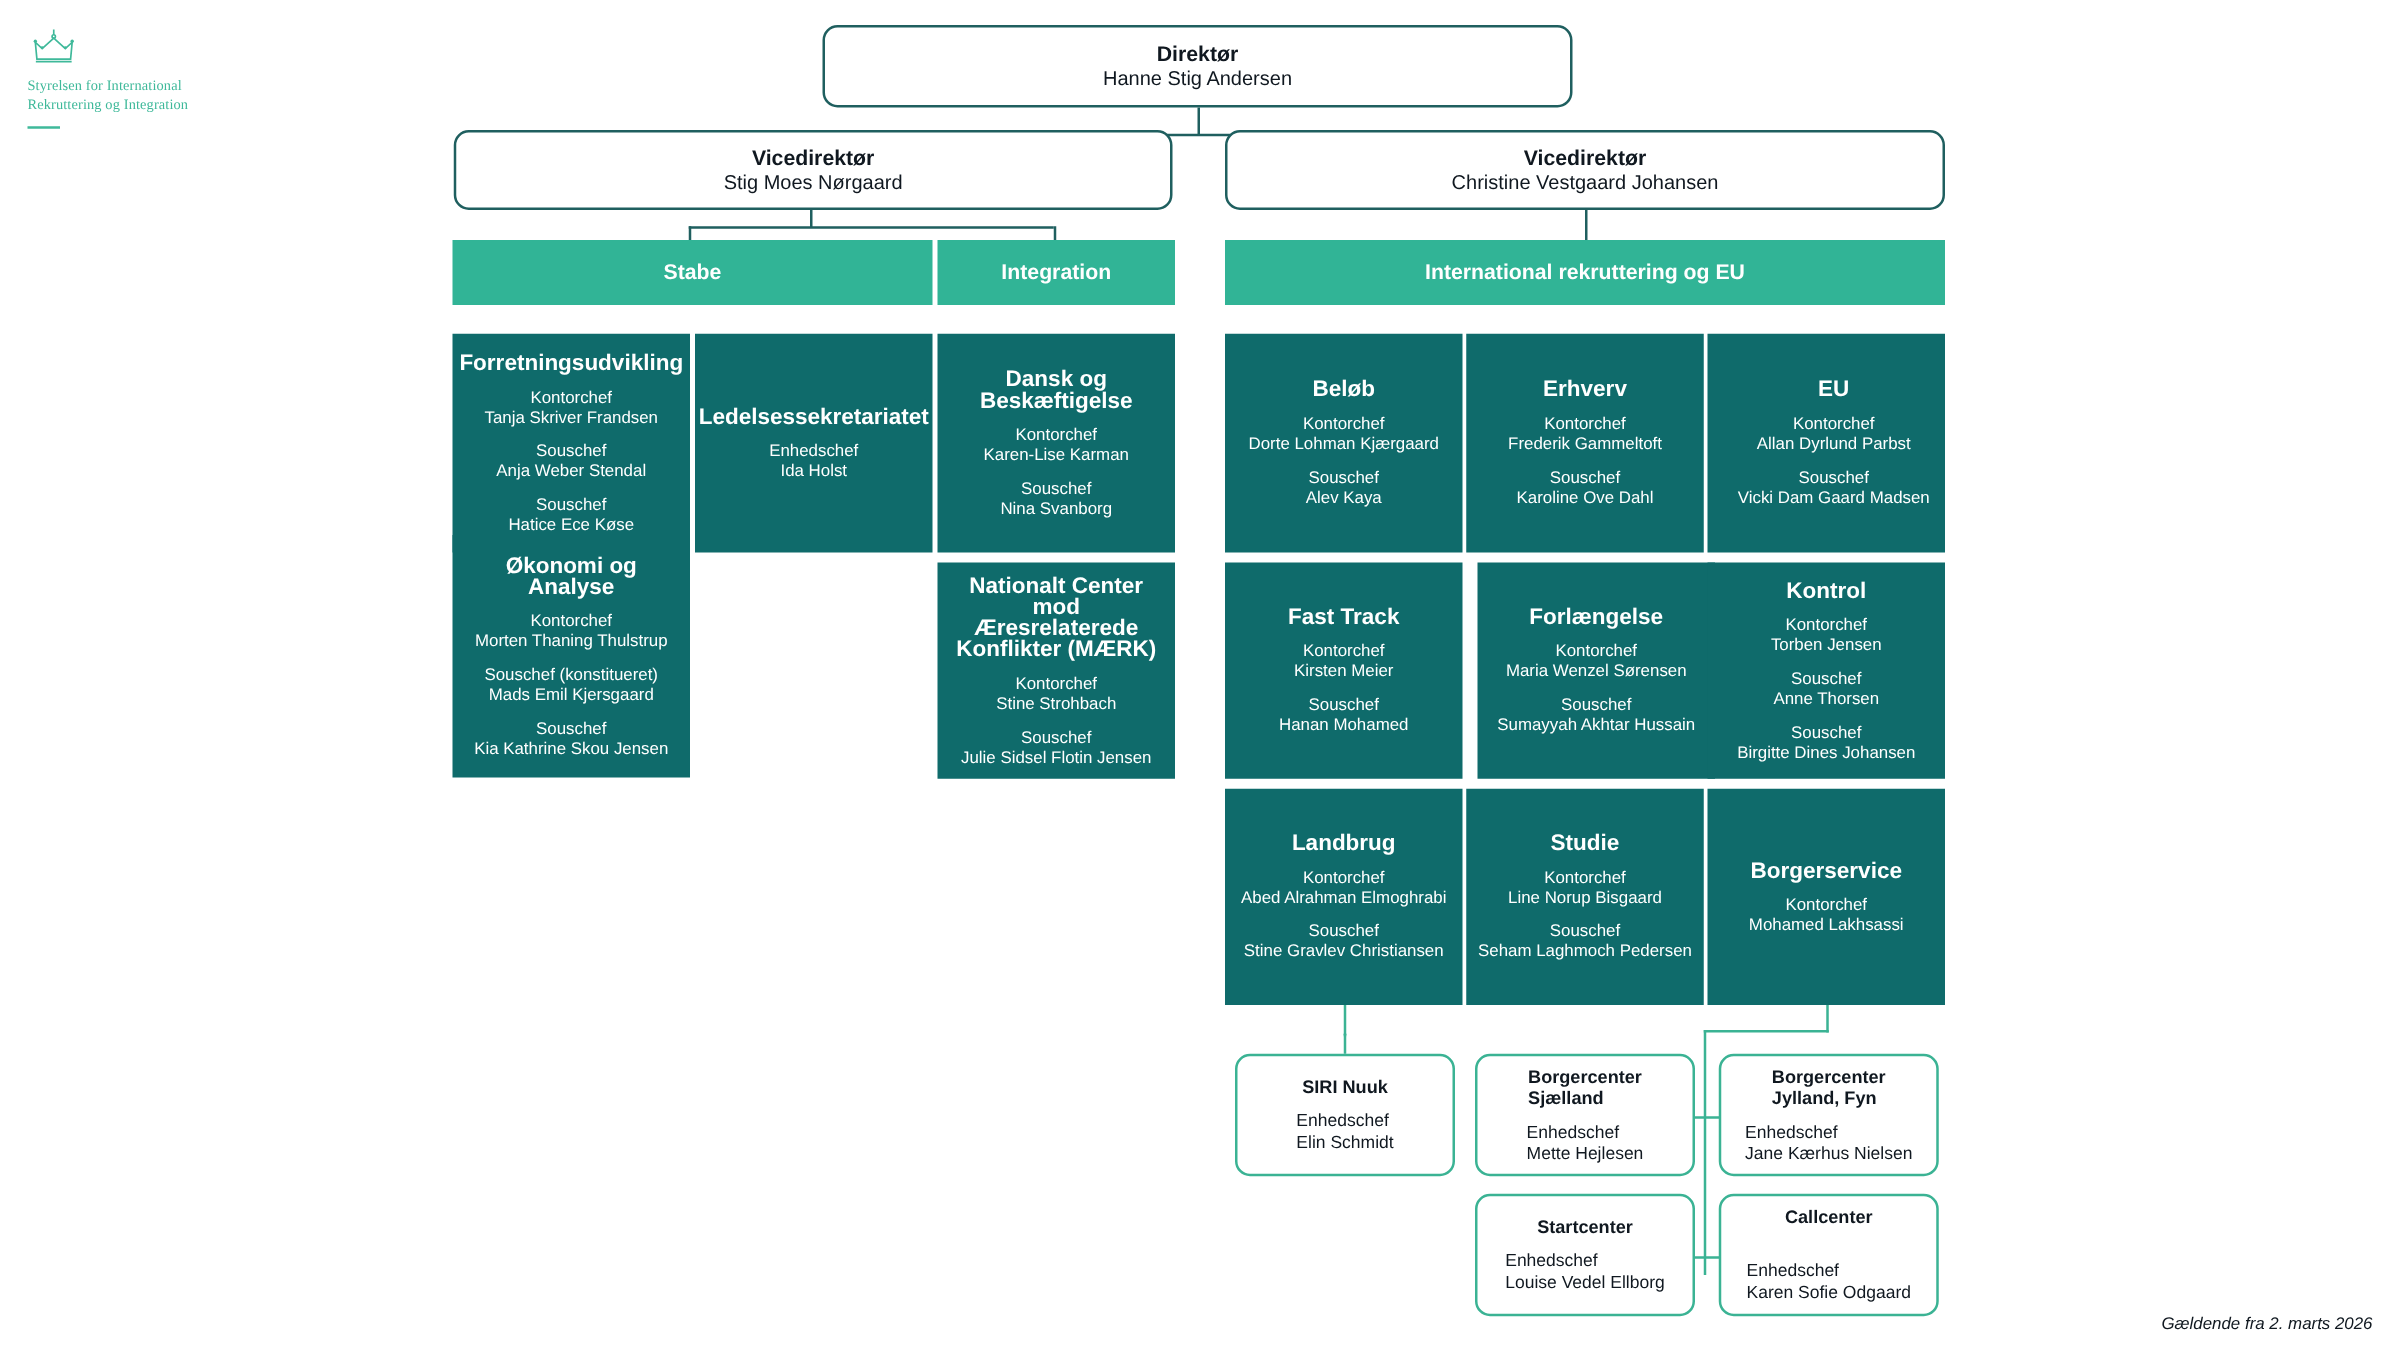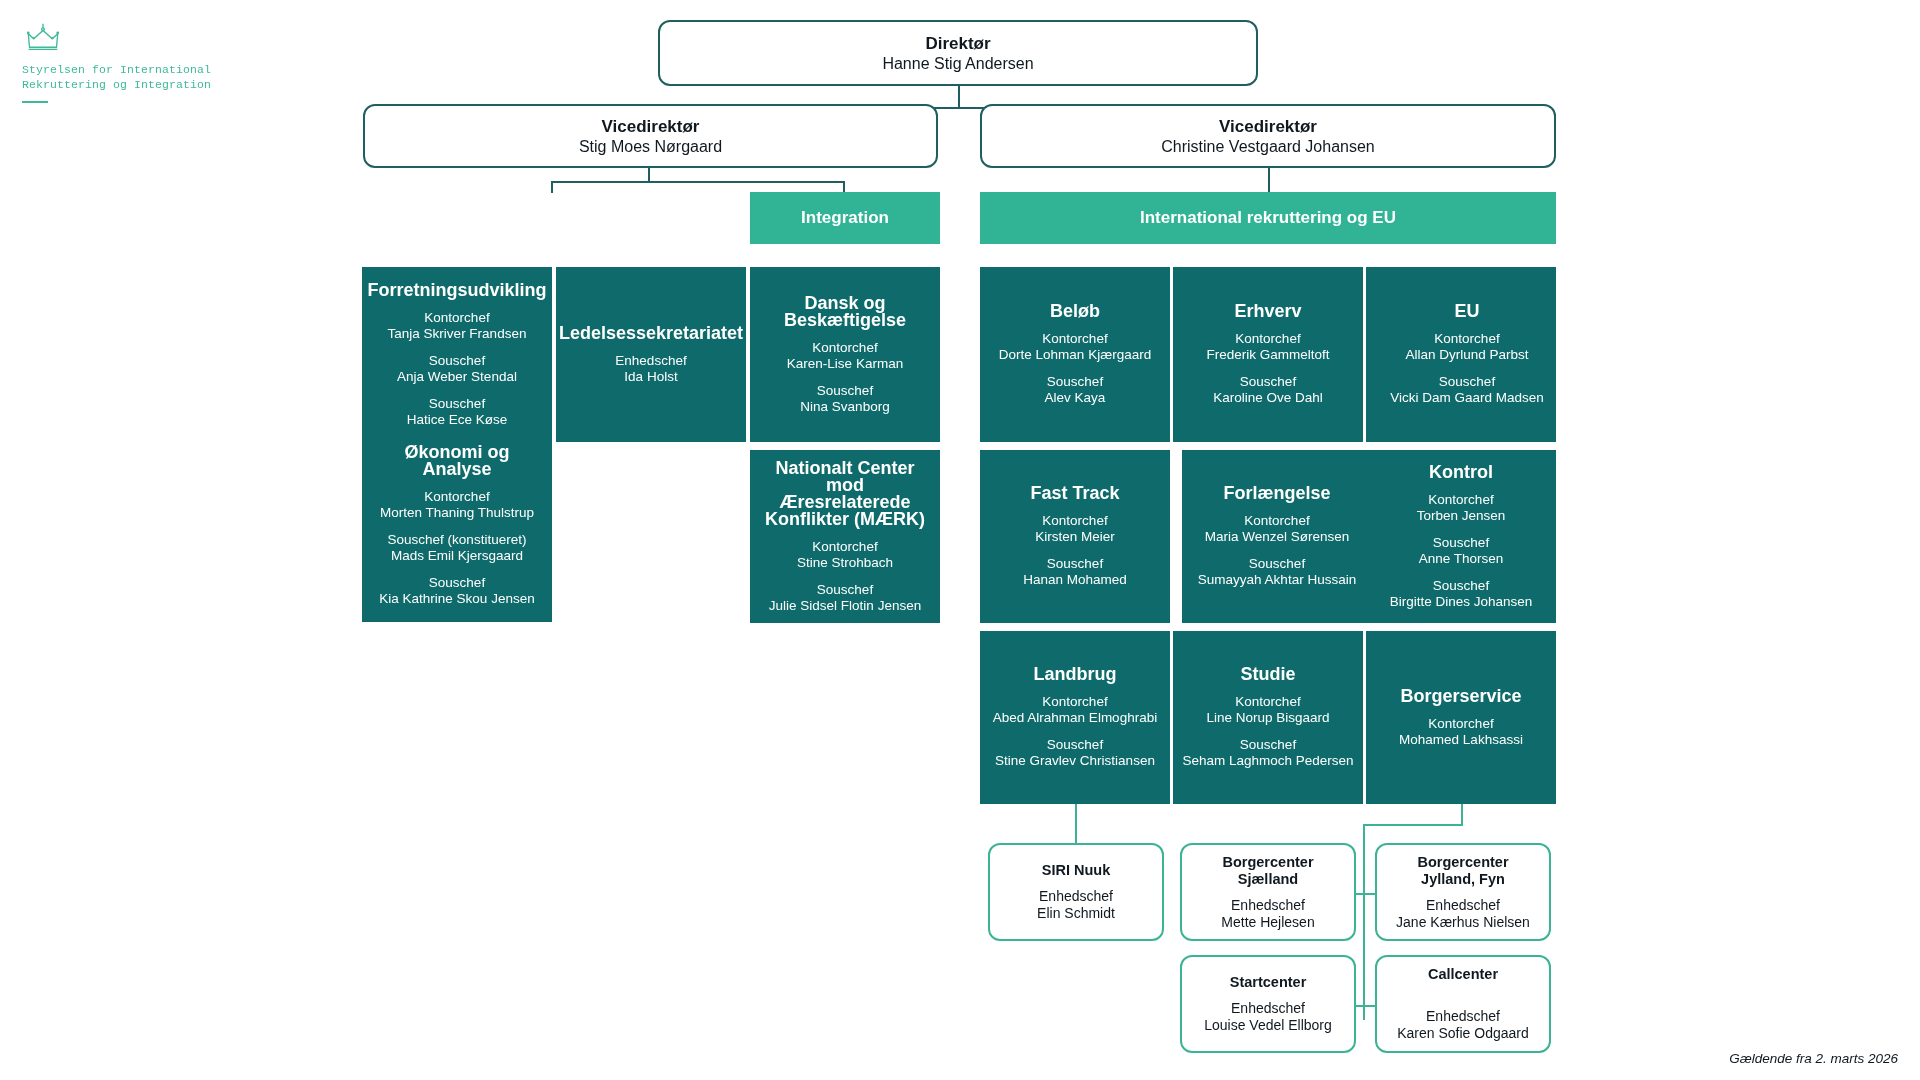--- a/index.html
+++ b/index.html
@@ -10,33 +10,32 @@
     overflow: hidden;
   }
   #root { position: relative; width: 1920px; height: 1080px; }
 
   
   .logo { position: absolute; left: 22px; top: 22px; width: 220px; }
   .logo-crown { width: 34px; height: 32px; display:block; margin-left: 4px; }
   .logo-text {
     margin-top: 8px; color: #3fb99a;
     font-size: 11.5px; line-height: 15px; letter-spacing: .1px;
-    font-family: Liberation Mono, monospace;
+    font-family: Liberation Serif, serif;
   }
   .logo-rule { width: 26px; height: 2px; background: #3fb99a; margin-top: 9px; }
 
   
   .wbox {
     position: absolute;
     background: #ffffff;
     border: 2px solid #3bb394;
     border-radius: 12px;
     display: flex; flex-direction: column;
     align-items: center; justify-content: center;
-    text-align: center;
     color: #101820;
     z-index: 4;
   }
   .wbox.dark-border { border-color: #1f5f5f; }
   .wbox .t { font-weight: bold; font-size: 17px; line-height: 21px; }
   .wbox .s { font-size: 16px; line-height: 20px; }
   .wbox.small .t { font-weight: bold; font-size: 14.5px; line-height: 17px; }
   .wbox.small .s { font-size: 14px; line-height: 17px; margin-top: 9px; }
 
   
@@ -124,20 +123,23 @@
   <div class="wbox dark-border" style="left:363px; top:104px; width:575px; height:64px;">
     <div class="t">Vicedirektør</div>
     <div class="s">Stig Moes Nørgaard</div>
   </div>
 
   <div class="wbox dark-border" style="left:980px; top:104px; width:576px; height:64px;">
     <div class="t">Vicedirektør</div>
     <div class="s">Christine Vestgaard Johansen</div>
   </div>
 
+  <div class="gbar" style="left:362px; top:192px; width:384px; height:52px;">
+    <span>Stabe</span>
+  </div>
   <div class="gbar" style="left:750px; top:192px; width:190px; height:52px;">
     <span>Integration</span>
   </div>
   <div class="gbar" style="left:980px; top:192px; width:576px; height:52px;">
     <span>International rekruttering og EU</span>
   </div>
 
   <div class="tbox" style="left:362px; top:267px; width:190px; height:175px;">
     <div class="title">Forretningsudvikling</div>
     <div class="role">

